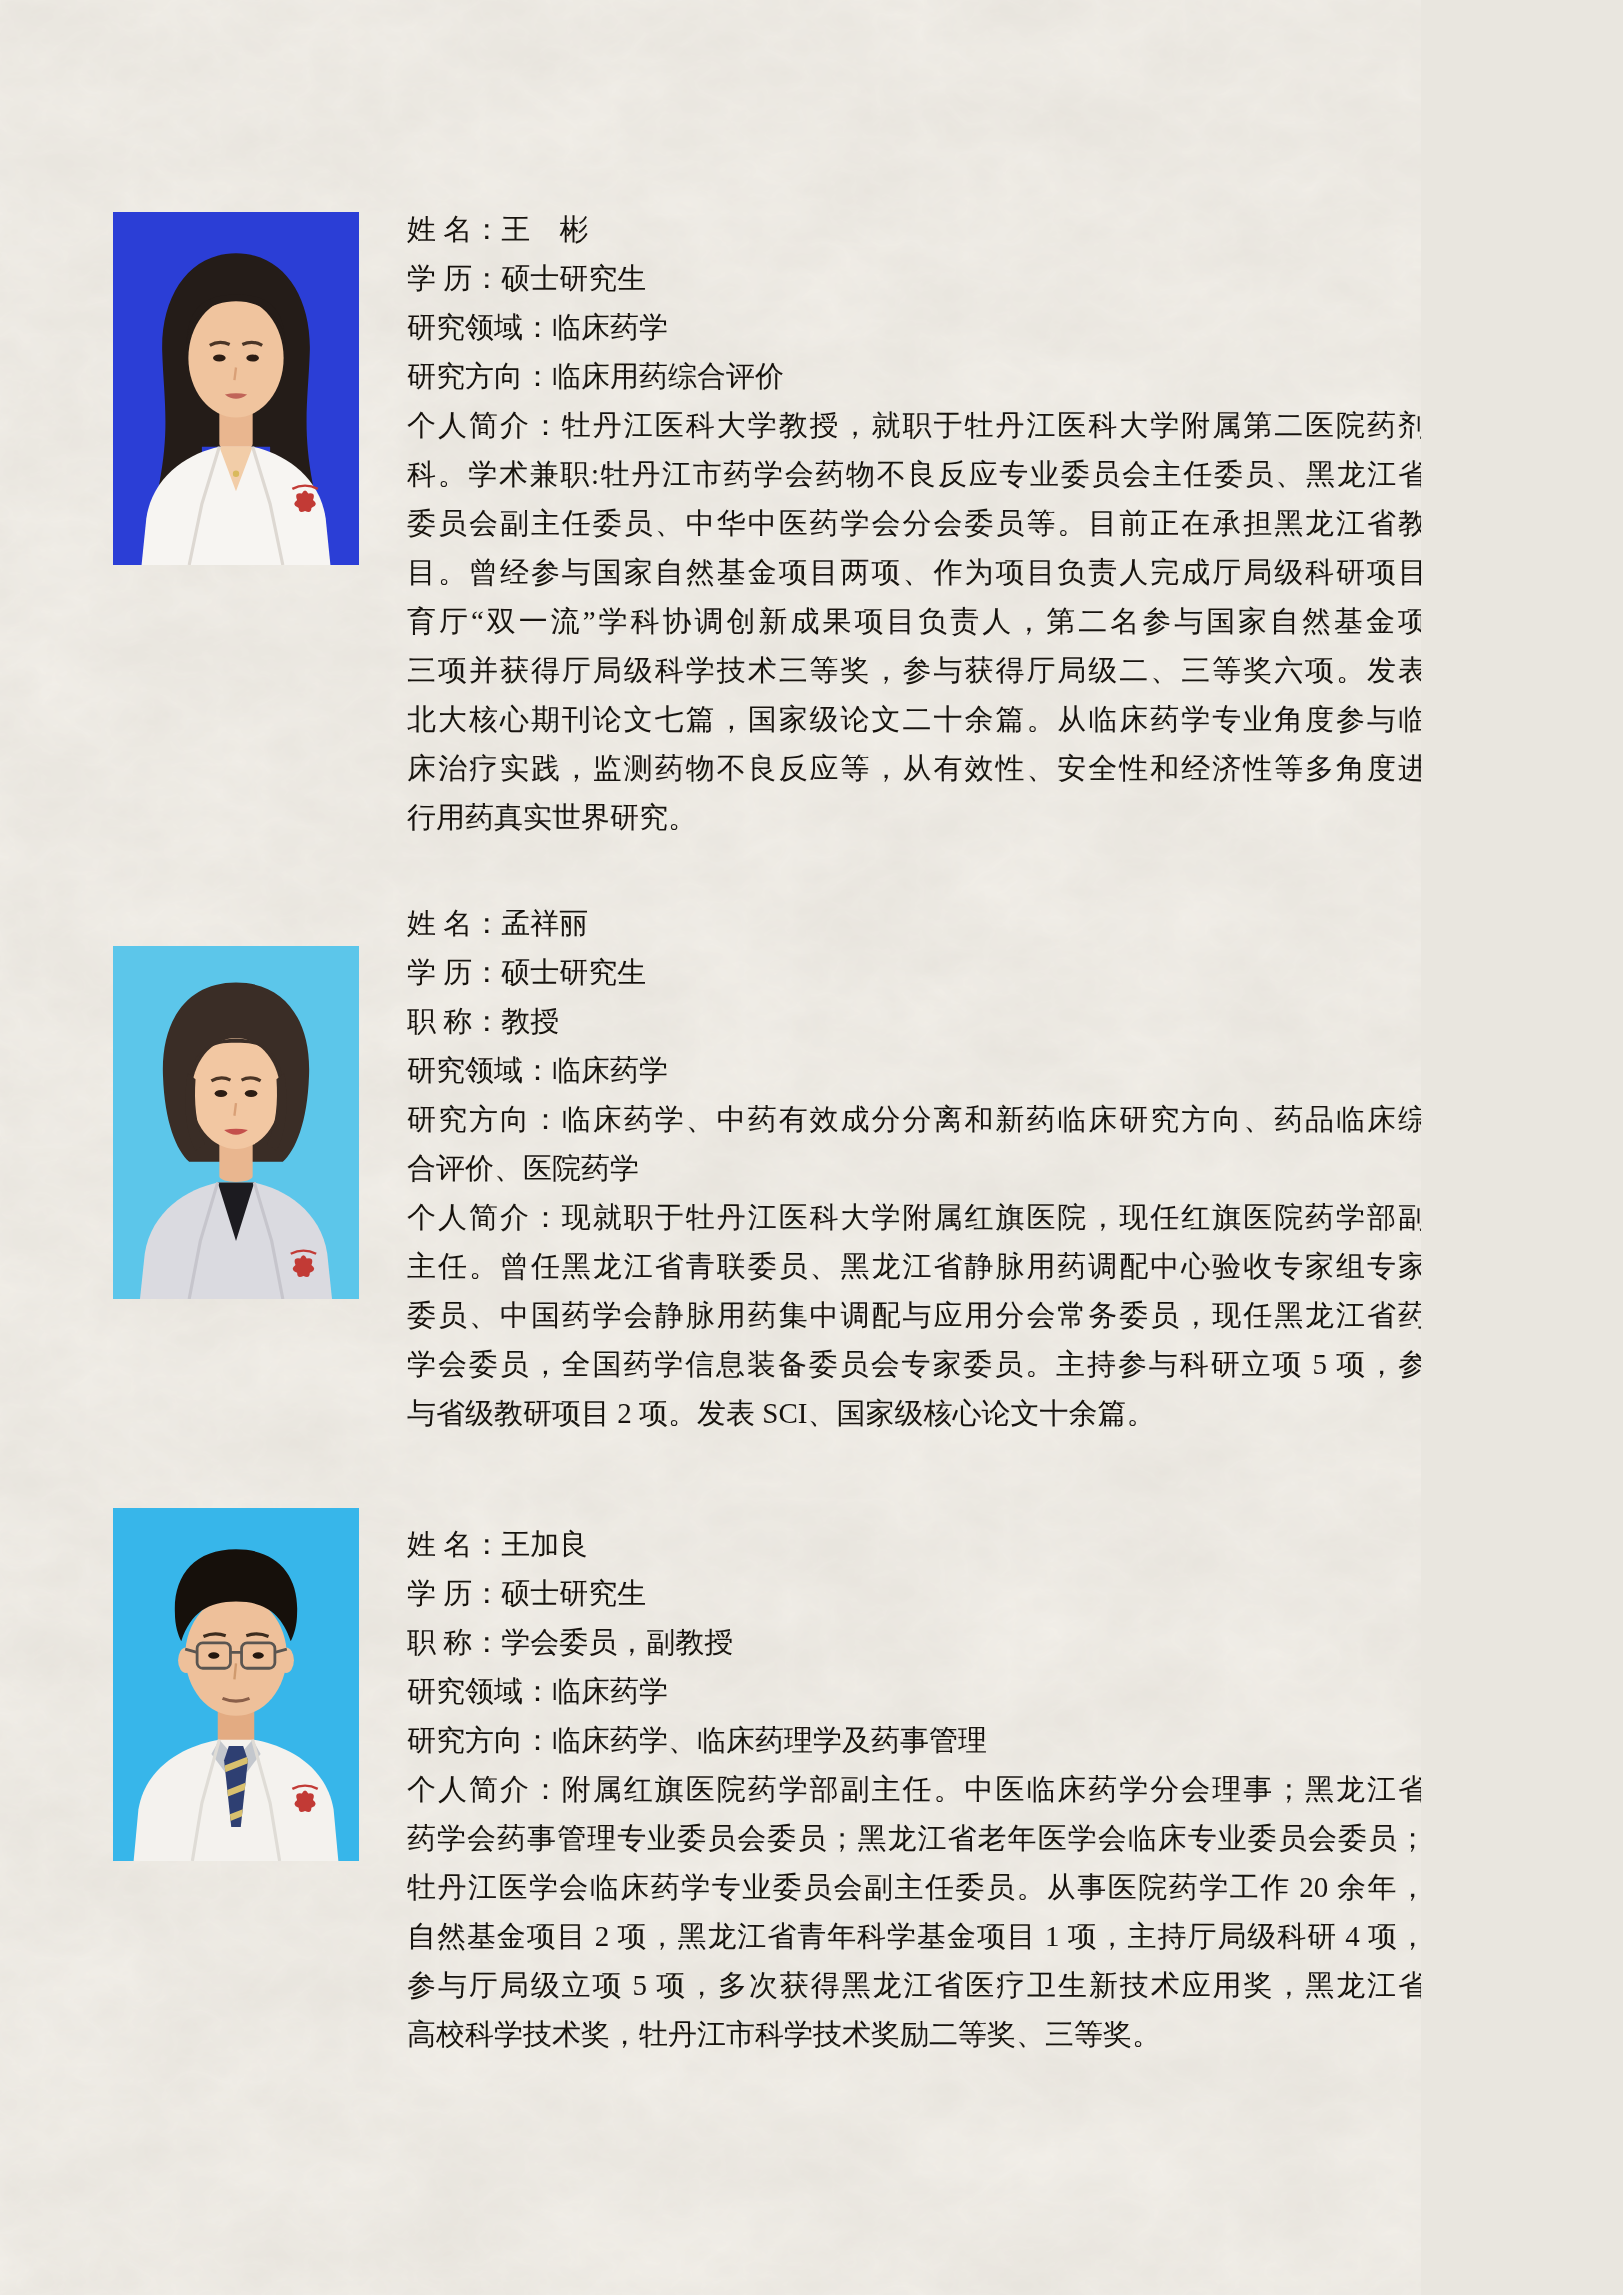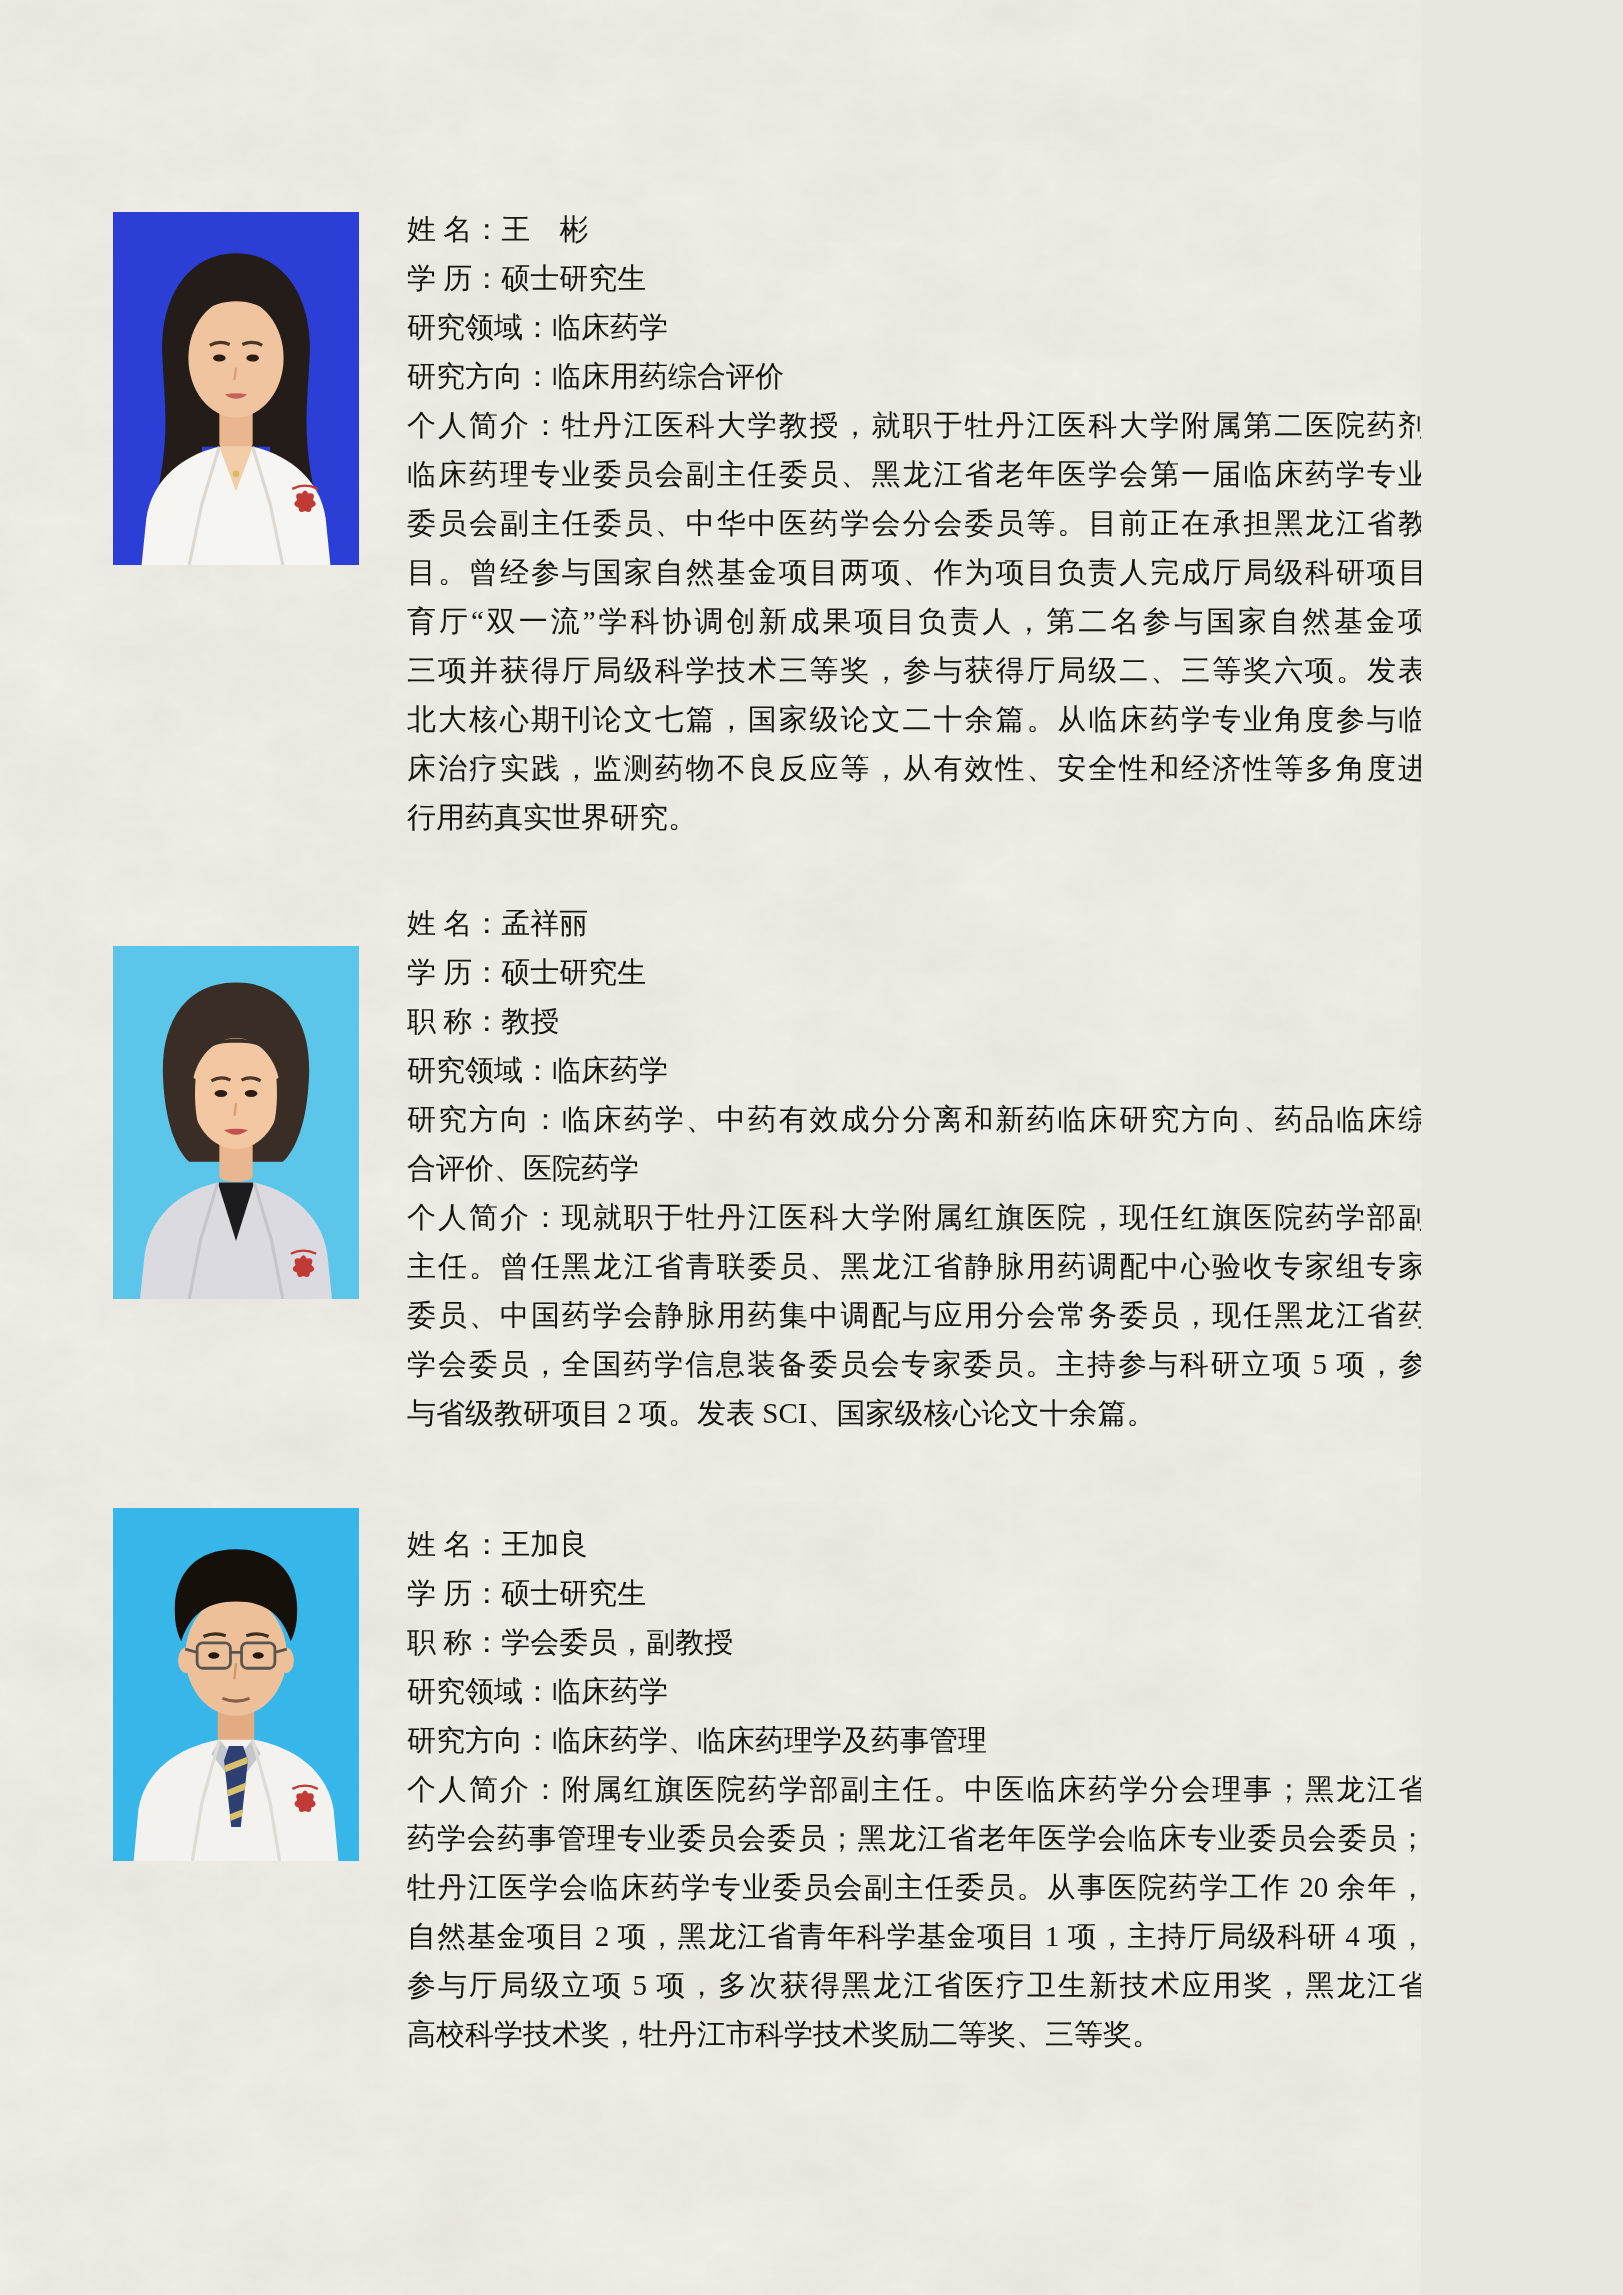--- a/index.html
+++ b/index.html
@@ -69,21 +69,21 @@
           <path d="M-16,-18 Q0,-26 16,-18" stroke-width="3" fill="none" stroke="#c23a35"></path>
         </g>
       </svg>
     </div>
     <div class="text">
         <div class="tline">姓 名：王　彬</div>
         <div class="tline">学 历：硕士研究生</div>
         <div class="tline">研究领域：临床药学</div>
         <div class="tline">研究方向：临床用药综合评价</div>
         <div class="tline full">个人简介：牡丹江医科大学教授，就职于牡丹江医科大学附属第二医院药剂</div>
-        <div class="tline full">临床药理专业委员会副主任委员、黑龙江省老年医学会第一届临床药学专业</div>
+        <div class="tline full">科。学术兼职:牡丹江市药学会药物不良反应专业委员会主任委员、黑龙江省</div>
         <div class="tline full">委员会副主任委员、中华中医药学会分会委员等。目前正在承担黑龙江省教</div>
         <div class="tline full">目。曾经参与国家自然基金项目两项、作为项目负责人完成厅局级科研项目</div>
         <div class="tline full">育厅“双一流”学科协调创新成果项目负责人，第二名参与国家自然基金项</div>
         <div class="tline full">三项并获得厅局级科学技术三等奖，参与获得厅局级二、三等奖六项。发表</div>
         <div class="tline full">北大核心期刊论文七篇，国家级论文二十余篇。从临床药学专业角度参与临</div>
         <div class="tline full">床治疗实践，监测药物不良反应等，从有效性、安全性和经济性等多角度进</div>
         <div class="tline">行用药真实世界研究。</div>
       </div>
   </section>
 

